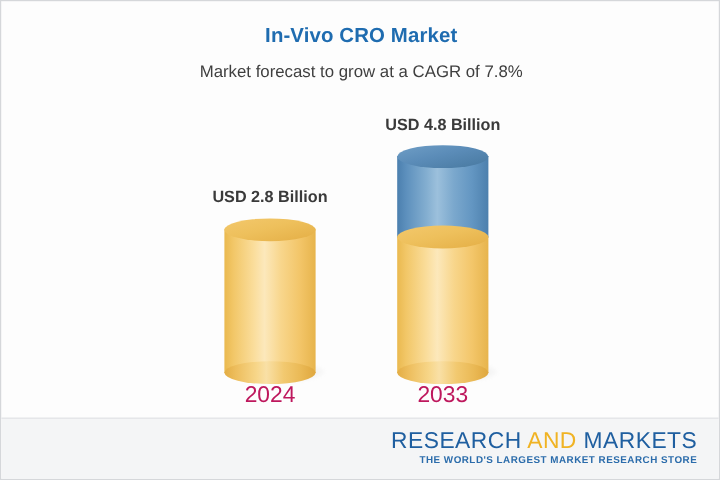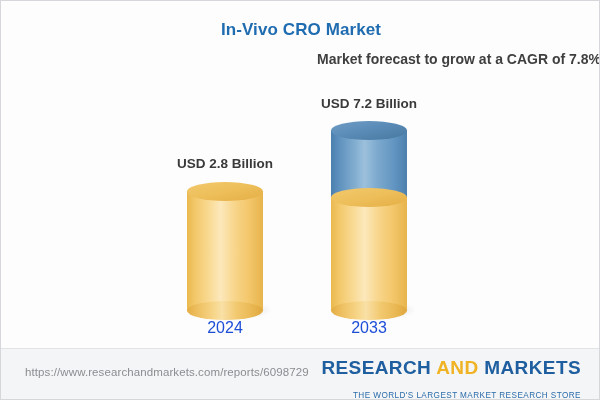--- a/index.html
+++ b/index.html
@@ -30,24 +30,23 @@
     font-size: 17px;
     font-weight: bold;
     color: #1f6cb0;
     letter-spacing: 0.1px;
   }
   .chart-subtitle {
     position: absolute;
     top: 50px;
     left: 0;
     width: 600px;
-    text-align: right;
+    text-align: center;
     font-size: 14px;
     color: #3f3f3f;
-    font-weight: bold;
   }
 
   
   .plot {
     position: absolute;
     left: 0;
     top: 0;
     width: 600px;
     height: 348px;
   }
@@ -68,22 +67,22 @@
     white-space: nowrap;
   }
   .g2024 .value-label { top: 155px; }
   .g2030 .value-label { top: 95px; }
 
   .cat-label {
     position: absolute;
     top: 318px;
     width: 160px;
     text-align: center;
-    font-size: 16px;
-    color: #1d4ed8;
+    font-size: 19px;
+    color: #be185d;
   }
 
   
   .cyl {
     position: absolute;
     left: 42px;
     width: 76px;
   }
   
   .cyl-shadow {
@@ -159,35 +158,34 @@
     letter-spacing: 0.1px;
   }
   .logo {
     position: absolute;
     right: 18px;
     top: 8px;
     text-align: right;
   }
   .logo-main {
     font-size: 19px;
-    font-weight: bold;
+    font-weight: normal;
     color: #1f5fa0;
     letter-spacing: 0.4px;
     line-height: 21px;
     white-space: nowrap;
   }
   .logo-main .and { color: #f0b323; }
   .logo-tag {
     font-size: 8.2px;
-    font-weight: normal;
+    font-weight: bold;
     color: #2b6cab;
     letter-spacing: 0.42px;
     line-height: 11px;
     white-space: nowrap;
-    margin-top: 12px;
   }
 </style>
 </head>
 <body>
 
 <div id="infographic">
 
   <div class="chart-title">In-Vivo CRO Market</div>
   <div class="chart-subtitle">Market forecast to grow at a CAGR of 7.8%</div>
 
@@ -198,35 +196,34 @@
       <div class="cyl-shadow"></div>
       <div class="cyl">
         <div class="cyl-body yellow" style="top:190px; height:120px;"></div>
         <div class="cyl-bottom yellow" style="top:300px;"></div>
         <div class="cyl-top yellow" style="top:181px;"></div>
       </div>
       <div class="cat-label">2024</div>
     </div>
 
     <div class="bar-group g2030">
-      <div class="value-label">USD 7.2 Billion</div>
+      <div class="value-label">USD 4.8 Billion</div>
       <div class="cyl-shadow"></div>
       <div class="cyl">
         <div class="cyl-body blue" style="top:129px; height:68px;"></div>
         <div class="cyl-top blue" style="top:120px;"></div>
         <div class="cyl-body yellow" style="top:196px; height:114px;"></div>
         <div class="cyl-bottom yellow" style="top:300px;"></div>
         <div class="cyl-top yellow" style="top:187px;"></div>
       </div>
       <div class="cat-label">2033</div>
     </div>
 
   </div>
 
   <div class="footer">
-    <div class="footer-url">https://www.researchandmarkets.com/reports/6098729</div>
     <div class="logo">
       <div class="logo-main"><span>RESEARCH</span> <span class="and">AND</span> <span>MARKETS</span></div>
       <div class="logo-tag">THE WORLD'S LARGEST MARKET RESEARCH STORE</div>
     </div>
   </div>
 
 </div>
 
 </body></html>

